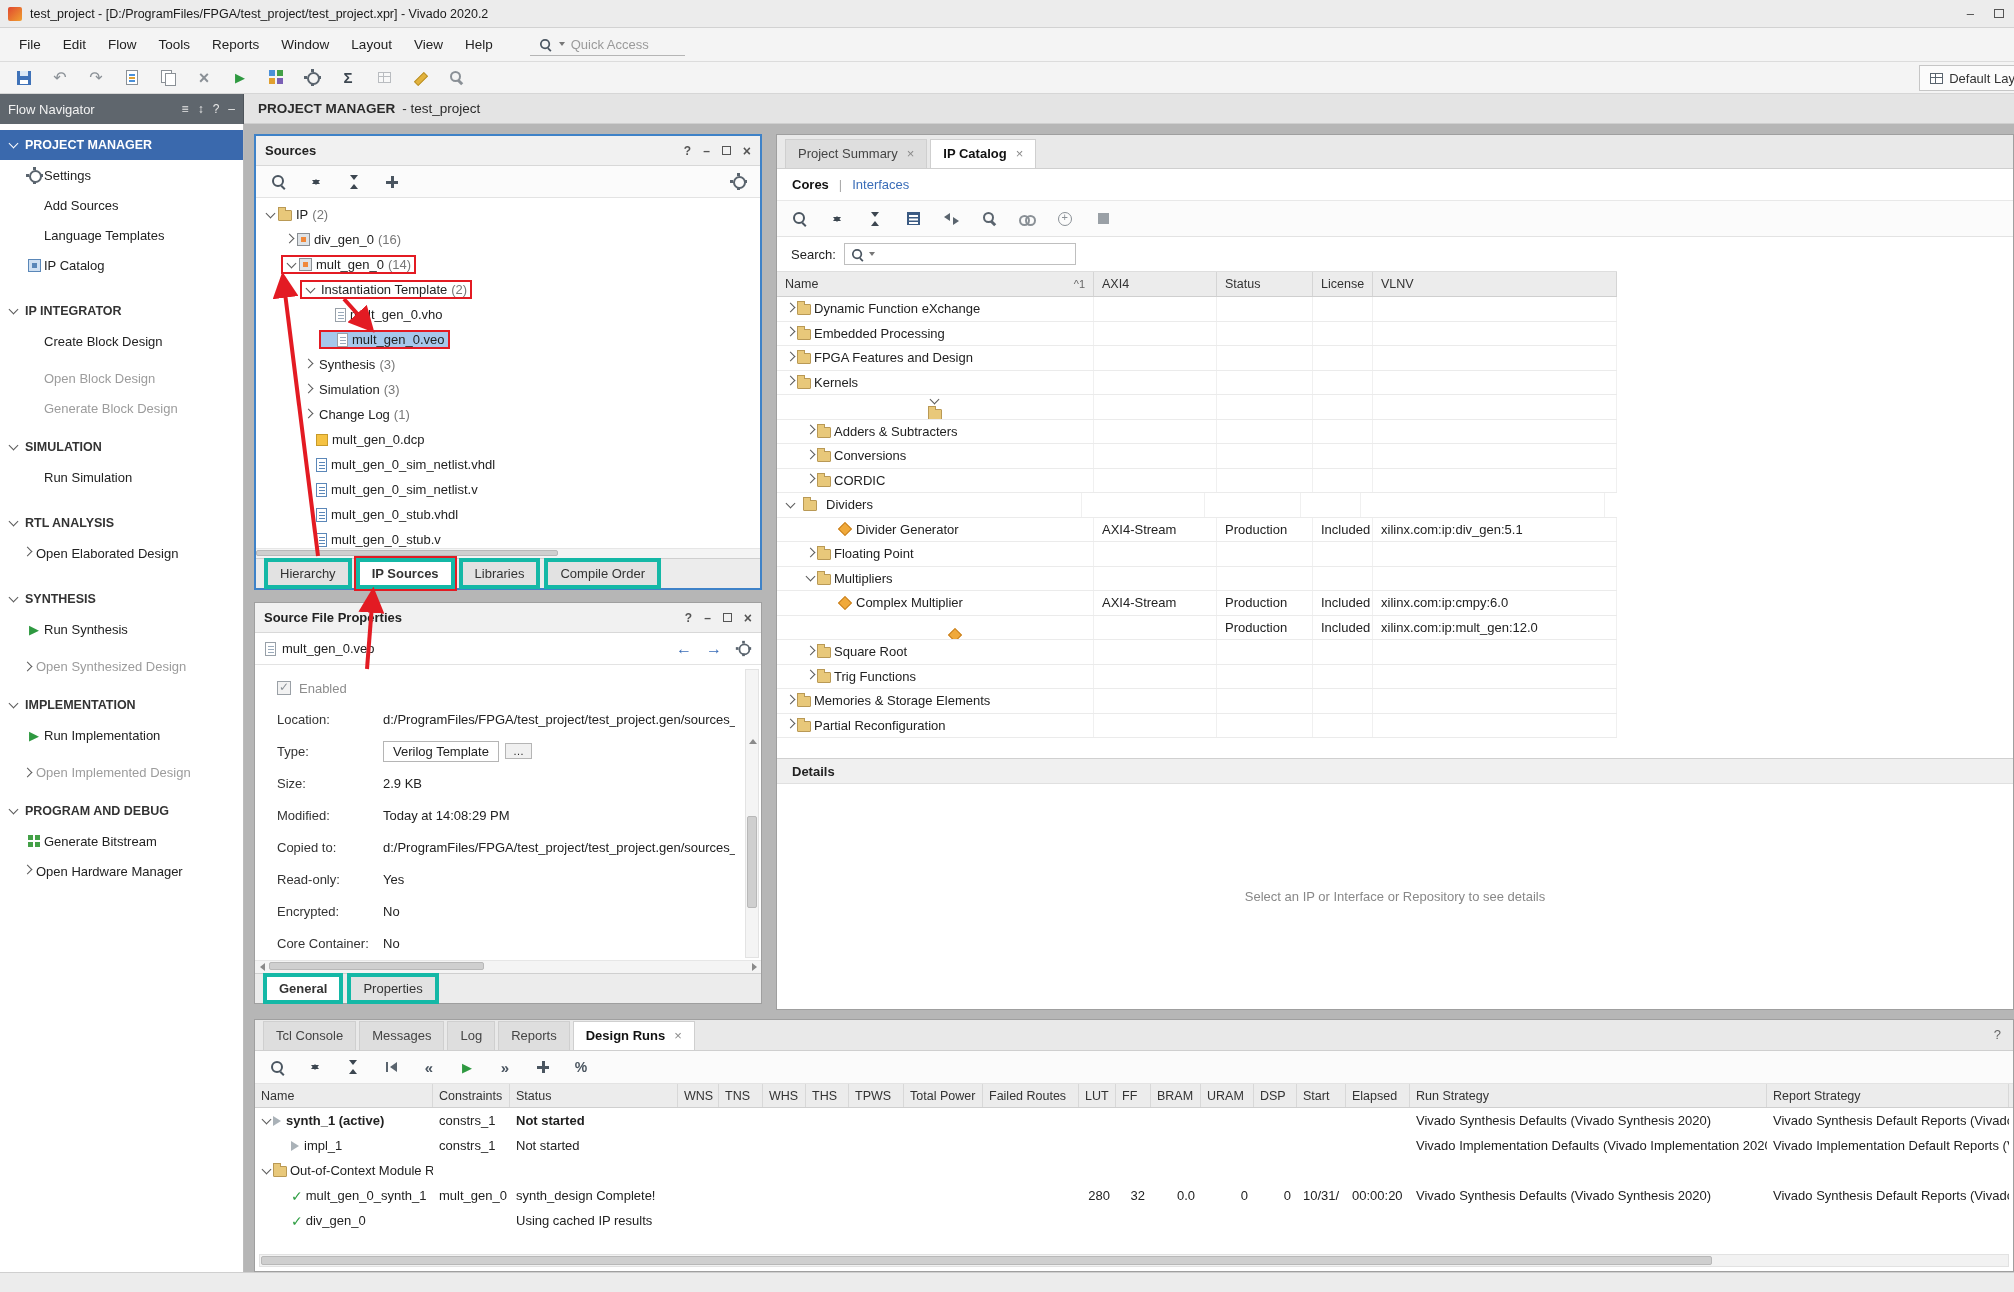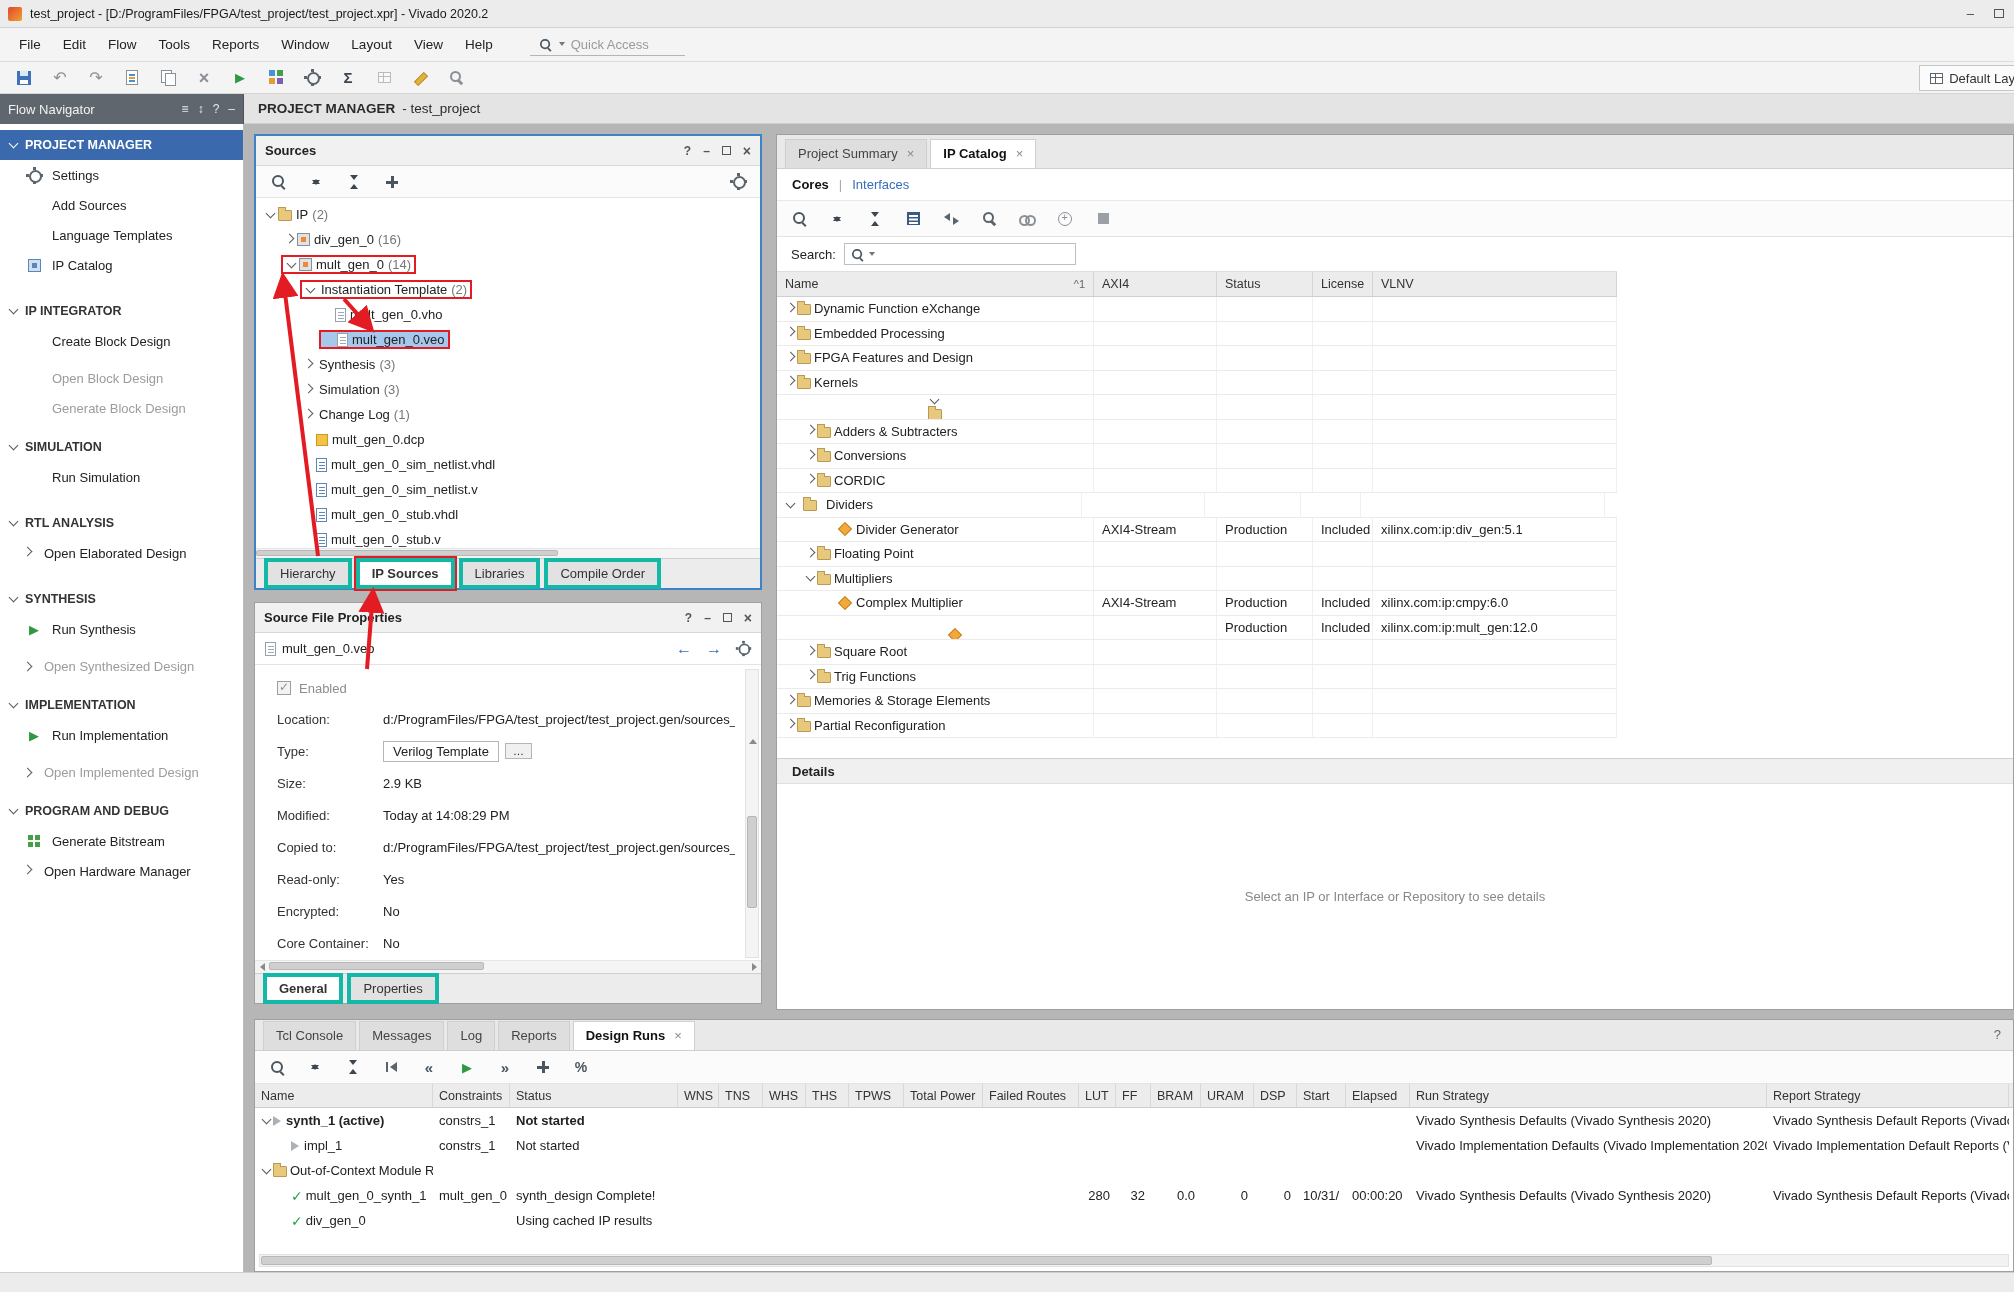--- a/index.html
+++ b/index.html
@@ -29,21 +29,21 @@
   .fnh-icons { margin-left:auto; display:flex; gap:9px; font-size:12px; color:#e8e8e8; }
   .pm-banner { flex:1; background:#e4e4e4; border-bottom:1px solid #cfcfcf; display:flex; align-items:center; padding:0 14px; font-size:13.5px; color:#2a2a2a; }
   .pm-banner b { font-weight:bold; margin-right:7px; }
 
   
   .flownav { position:absolute; left:0; top:124px; width:244px; bottom:20px; background:#ffffff; border-right:1px solid #bcbcbc; padding-top:6px; overflow:hidden; z-index:4; }
   .fn-sec { height:30px; display:flex; align-items:center; gap:5px; padding-left:8px; font-weight:bold; font-size:12.5px; color:#333; margin-top:16px; }
   .fn-sec:first-child { margin-top:0; }
   .fn-sec.sel { background:#3a69ad; color:#fff; }
   .fn-sec.sel .tw::before { border-color:#fff; }
-  .fn-item { height:30px; display:flex; align-items:center; gap:10px; padding-left:26px; font-size:13px; color:#222; }
+  .fn-item { height:30px; display:flex; align-items:center; gap:2px; padding-left:26px; font-size:13px; color:#222; }
   .fn-item.chev { padding-left:22px; }
   .fn-item.dis { color:#9c9c9c;align-items:flex-end; }
   .fn-ico { width:16px; display:inline-flex; justify-content:center; flex:none; }
 
   
   .panel { position:absolute; background:#fff; border:1px solid #9f9f9f; display:flex; flex-direction:column; z-index:4; }
   .panel.sources { left:254px; top:134px; width:508px; height:456px; border:2px solid #3e82c8; }
   .panel.props   { left:254px; top:602px; width:508px; height:402px; }
   .panel.catalog { left:776px; top:134px; width:1238px; height:876px; }
   .panel.runs    { left:254px; top:1019px; width:1760px; height:253px; }

